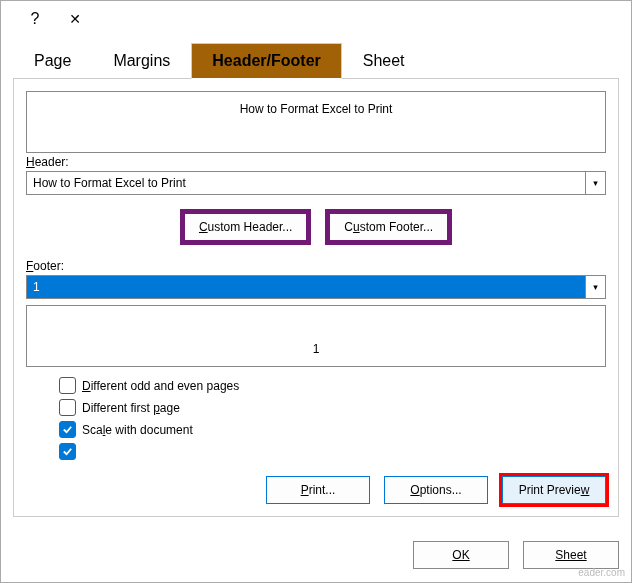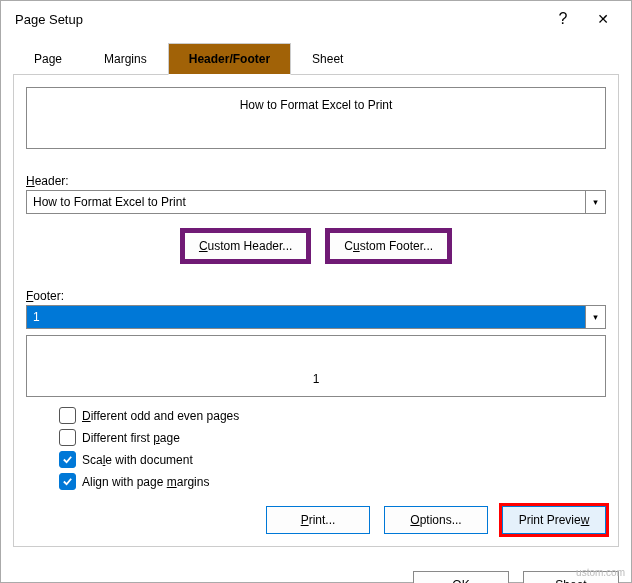--- a/index.html
+++ b/index.html
@@ -4,25 +4,25 @@
   <style>
     * { box-sizing: border-box; font-family: "Segoe UI", Arial, sans-serif; }
     body { margin: 0; background: #fff; width: 632px; height: 583px; font-size: 12px; color: #000; }
     .dialog { width: 632px; height: 583px; border: 1px solid #aaa; position: relative; }
     .titlebar { height: 36px; display: flex; align-items: center; padding: 0 8px 0 14px; }
     .titlebar .title { flex: 1; font-size: 13px; }
     .titlebar .help { width: 40px; text-align: center; font-size: 16px; cursor: default; }
     .titlebar .close { width: 40px; text-align: center; font-size: 14px; cursor: default; }
     .content { padding: 0 12px 12px 12px; }
     .tabs { display: flex; border-bottom: 1px solid #ccc; margin-top: 6px; }
-    .tab { padding: 8px 20px; font-size: 12px; cursor: default; border: 1px solid transparent; margin-bottom: -1px; }
+    .tab { padding: 8px 20px; font-size: 16px; cursor: default; border: 1px solid transparent; margin-bottom: -1px; }
     .tab.active { border: 1px solid #ccc; border-bottom: 1px solid #fff; background: #a16207; font-weight: bold; }
     .tab-body { border: 1px solid #ccc; border-top: none; padding: 12px; }
     .preview-box { border: 1px solid #888; height: 62px; padding-top: 10px; text-align: center; }
-    .label { display: block; margin-top: 25px; margin-bottom: 2px; }
+    .label { display: block; margin-top: 2px; margin-bottom: 2px; }
     .combo { display: flex; border: 1px solid #888; height: 24px; }
     .combo .val { flex: 1; padding: 4px 6px; }
     .combo .drop { width: 20px; border-left: 1px solid #888; display: flex; align-items: center; justify-content: center; }
     .combo.selected .val { background: #0078d7; color: #fff; }
     .chev { font-size: 9px; }
     .btn-row { display: flex; justify-content: center; gap: 14px; margin: 14px 0; }
     .btn { border: 5px solid #701a75; padding: 6px 14px; background: #fdfdfd; min-width: 100px; text-align: center; cursor: default; }
     .preview-footer { border: 1px solid #888; height: 62px; display: flex; align-items: flex-end; justify-content: center; padding-bottom: 10px; margin-top: 6px; }
     .checks { margin-top: 10px; }
     .chk { display: flex; align-items: center; gap: 6px; margin: 5px 0; padding-left: 33px; }
@@ -36,21 +36,20 @@
     .footer-row { display: flex; justify-content: flex-end; gap: 14px; padding: 12px; }
     .footer-row .btn { min-width: 96px; border: 1px solid #888; text-decoration: underline; }
     .watermark { position: absolute; right: 6px; bottom: 4px; font-size: 10px; color: #bbb; }
     .u { text-decoration: underline; }
   </style>
 </head>
 <body>
 
 <div class="dialog">
   <div class="titlebar">
-    <span class="title">Page Setup</span>
     <span class="help">?</span>
     <span class="close">✕</span>
   </div>
 
   <div class="content">
     <div class="tabs">
       <div class="tab">Page</div>
       <div class="tab">Margins</div>
       <div class="tab active">Header/Footer</div>
       <div class="tab">Sheet</div>
@@ -102,31 +101,30 @@
               </svg>
             </span>
           <span>Sca<span class="u">l</span>e with document</span>
         </div>
         <div class="chk">
           <span class="cbox checked">
               <svg viewBox="0 0 12 12">
                 <path d="M2 6 L5 9 L10 3" stroke="#fff" stroke-width="2" fill="none"></path>
               </svg>
             </span>
-          <span>Align with page <span class="u">m</span>argins</span>
         </div>
       </div>
 
       <div class="action-row">
         <div class="btn"><span class="u">P</span>rint...</div>
         <div class="btn"><span class="u">O</span>ptions...</div>
         <div class="btn highlight">Print Previe<span class="u">w</span></div>
       </div>
     </div>
   </div>
 
   <div class="footer-row">
     <div class="btn">OK</div>
     <div class="btn">Sheet</div>
   </div>
 
-  <div class="watermark">ustom.com</div>
+  <div class="watermark">eader.com</div>
 </div>
 
 </body></html>

